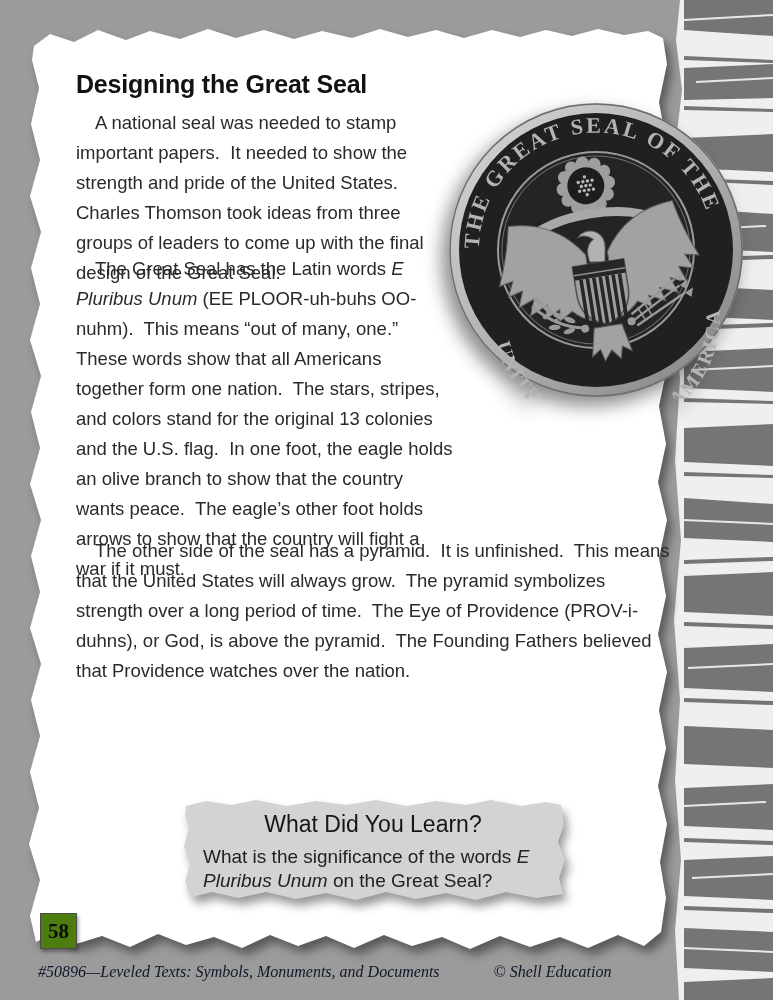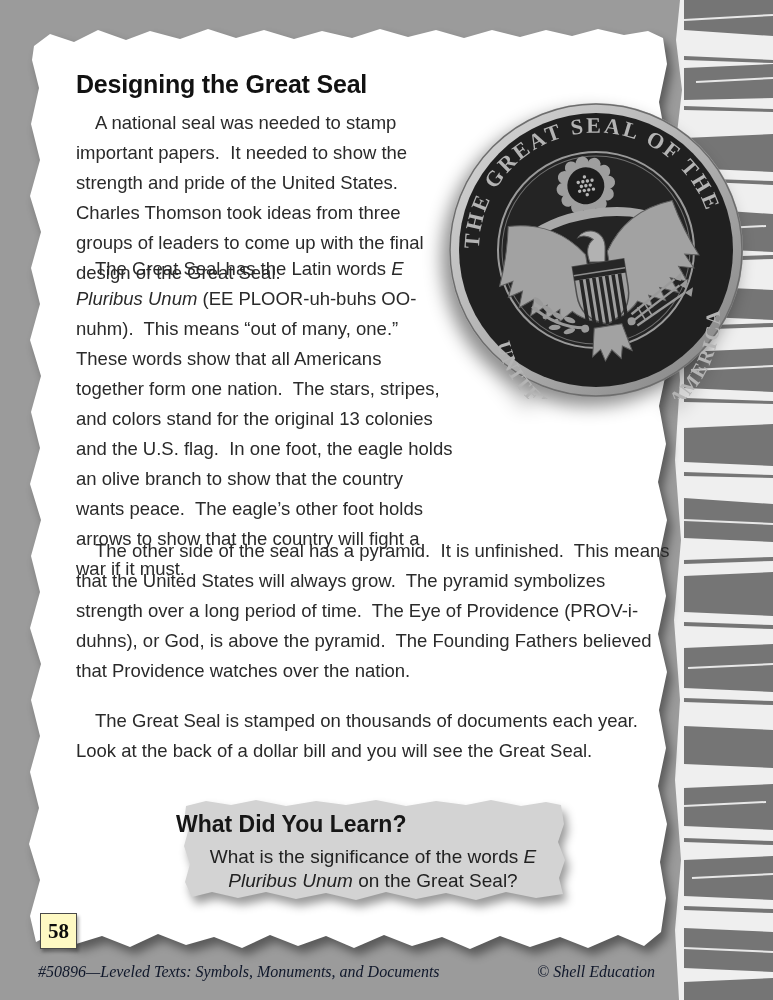--- a/index.html
+++ b/index.html
@@ -35,44 +35,44 @@
   
   .seal{position:absolute;left:447px;top:101px;width:298px;height:298px;z-index:4;
     filter:drop-shadow(-7px 9px 9px rgba(0,0,0,0.45));}
   .seal-arc-text{font-family:"Liberation Serif",serif;font-weight:700;fill:#b4b4b4;}
 
   
   .quiz-shape{position:absolute;left:176px;top:794px;width:394px;height:114px;z-index:3;
     filter:drop-shadow(4px 7px 5px rgba(0,0,0,0.40));}
   .quiz-title{
     position:absolute;left:176px;top:811px;width:394px;z-index:5;
-    font-size:23px;font-weight:700;color:#161616;margin:0;
+    text-align:center;font-size:23px;font-weight:400;color:#161616;margin:0;
   }
   .quiz-q{
     position:absolute;left:203px;top:845px;width:340px;z-index:5;
-    text-align:center;font-size:19px;line-height:23.5px;color:#222;margin:0;
+    text-align:left;font-size:19px;line-height:23.5px;color:#222;margin:0;
   }
 
   
   .pagenum{
     position:absolute;left:40px;top:913px;width:37px;height:36px;z-index:6;
-    background:#fef9c3;border:1px solid #4a4a4a;box-sizing:border-box;
+    background:#4d7c0f;border:1px solid #4a4a4a;box-sizing:border-box;
     display:flex;align-items:center;justify-content:center;
     font-family:"Liberation Serif",serif;font-weight:700;font-size:21px;color:#0c0c0c;
     box-shadow:2px 3px 3px rgba(0,0,0,0.3);
   }
 
   
   .footer-left,.footer-right{
     position:absolute;top:963px;z-index:6;
     font-family:"Liberation Serif",serif;font-style:italic;
     font-size:16px;color:#0f172a;
   }
   .footer-left{left:38px;}
-  .footer-right{left:450px;width:205px;text-align:right;}
+  .footer-right{left:450px;width:205px;text-align:center;}
 </style>
 </head>
 <body>
 
 <div class="stage">
 
   <svg class="stripes" viewBox="0 0 107 1000">
     <polygon fill="#efefef" points="14,0 10,40 16,90 9,150 15,220 8,300 14,380 9,460 15,540 8,620 14,700 9,780 15,860 9,930 13,1000 107,1000 107,0"></polygon>
     <g fill="#757575">
       <polygon points="18,0 107,0 107,36 18,30"></polygon>
@@ -127,21 +127,20 @@
   <div class="content">
     <h1 class="sec" style="left:76px;top:70px;">Designing the Great Seal</h1>
 
     <p class="para" style="left:76px;top:108px;width:378px;">A national seal was needed to stamp important papers.  It needed to show the strength and pride of the United States.  Charles Thomson took ideas from three groups of leaders to come up with the final design of the Great Seal.</p>
 
     <p class="para" style="left:76px;top:254px;width:378px;"><span>The Great Seal has the Latin words </span><span class="ital">E Pluribus Unum</span><span> (EE PLOOR-uh-buhs OO-nuhm).  This means “out of many, one.”  These words show that all Americans together form one nation.  The stars, stripes, and colors stand for the original 13 colonies and the U.S. flag.  In one foot, the eagle holds an olive branch to show that the country wants peace.  The eagle’s other foot holds arrows to show that the country will fight a war if it must.</span></p>
 
     <p class="para" style="left:76px;top:536px;width:596px;">The other side of the seal has a pyramid.  It is unfinished.  This means that the United States will always grow.  The pyramid symbolizes strength over a long period of time.  The Eye of Providence (PROV-i-duhns), or God, is above the pyramid.  The Founding Fathers believed that Providence watches over the nation.</p>
 
 
-    <p class="para" style="left:76px;top:706px;width:596px;">The Great Seal is stamped on thousands of documents each year.  Look at the back of a dollar bill and you will see the Great Seal.</p>
   </div>
 
   <svg class="seal" viewBox="0 0 298 298">
     <defs>
       <linearGradient id="rimGrad" x1="0" y1="0" x2="1" y2="1">
         <stop offset="0" stop-color="#d8d8d8"></stop>
         <stop offset="0.55" stop-color="#adadad"></stop>
         <stop offset="1" stop-color="#7f7f7f"></stop>
       </linearGradient>
       <path id="arcTop" d="M36,179 A117,117 0 1 1 262,179" fill="none"></path>

